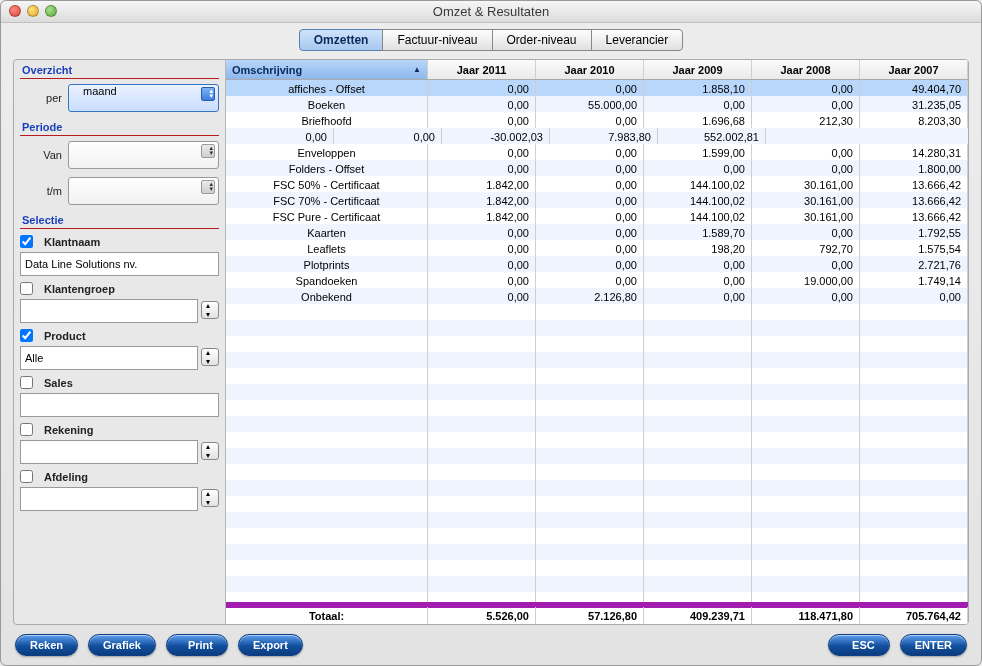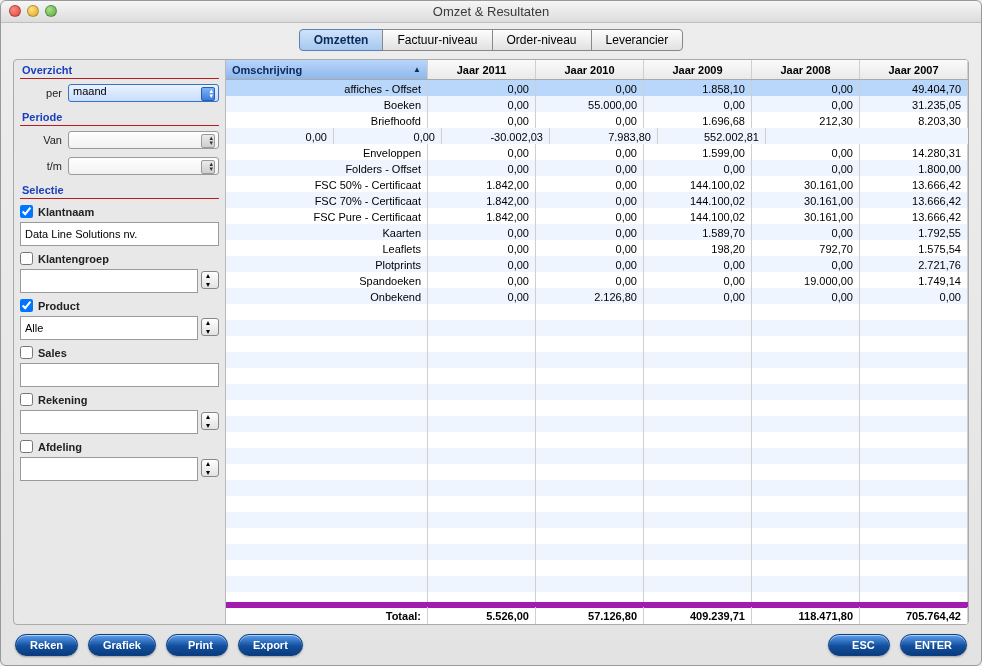--- a/index.html
+++ b/index.html
@@ -79,45 +79,45 @@
   color: #1a3fbb;
   font-weight: bold;
   font-size: 11px;
   border-bottom: 1px solid #b91c1c;
   padding: 4px 2px 2px 2px;
 }
 .form-row { display: flex; align-items: center; gap: 6px; margin: 3px 0; }
 .form-row label.lbl { width: 42px; text-align: right; color: #222; }
 .select, .inputish {
   flex: 1;
-  height: 18px;
+  height: 28px;
   border: 1px solid #9a9a9a;
   border-radius: 3px;
   background: linear-gradient(#fff,#f1f1f1);
-  padding: 0 18px 0 4px;
+  padding: 0 18px 0 14px;
   font-size: 11px;
   position: relative;
 }
 .select::after, .inputish.stepper::after {
   content:"";
   position:absolute; right:3px; top:2px;
   width:12px; height:12px;
   background: linear-gradient(#eaeaea,#cfcfcf);
   border:1px solid #9a9a9a; border-radius:2px;
 }
 .select .arrows, .inputish.stepper .arrows {
   position:absolute; right:5px; top:3px; font-size:7px; line-height:5px; color:#333; z-index:1; pointer-events:none;
 }
 .select.aqua {
   border:1px solid #3573c3;
   background: linear-gradient(#eaf2ff,#c9ddff);
 }
 .select.aqua::after{ background:linear-gradient(#7db3f7,#3b7de0); border-color:#2a5ca8;}
 .select.aqua .arrows{ color:#fff; }
-.chk { display:flex; align-items:center; gap:5px; margin-top:4px;}
+.chk { display:flex; align-items:center; gap:11px; margin-top:4px;}
 .chk input { width:13px; height:13px; }
 .chk span { font-weight:bold; color:#222;}
 .text-input {
   width: 100%;
   height: 24px;
   border:1px solid #9a9a9a;
   background:#fff;
   padding:1px 4px;
   font-size:11px;
   margin-top:2px;
@@ -141,21 +141,21 @@
 .thead {
   display: flex;
   background: linear-gradient(#fafafa,#eaeaea);
   border-bottom: 1px solid #aaa;
   height: 20px;
   font-weight: bold;
 }
 .th, .td { border-right: 1px solid #cfcfcf; padding: 3px 6px; overflow:hidden; white-space:nowrap; }
 .th { font-size:11px; display:flex; align-items:center; }
 .th.active-sort { background: linear-gradient(#b9d6fb,#8eb7ea); color:#0a2c60; }
-.col-desc { width: 202px; text-align:right; }
+.col-desc { width: 202px; text-align:center; }
 .col-year { width: 108px; text-align:right; justify-content:center; }
 .tbody { flex:1; overflow-y:auto; overflow-x:hidden; }
 .tr { display:flex; height:16px; font-size:11px;}
 .tr:nth-child(even){ background:#eef5ff; }
 .tr.selected{ background:#b9d6fb !important; }
 .td.col-year{ text-align:right; }
 .tfoot {
   display:flex; height:22px;
   border-top:6px solid #a21caf;
   background:#fff;

